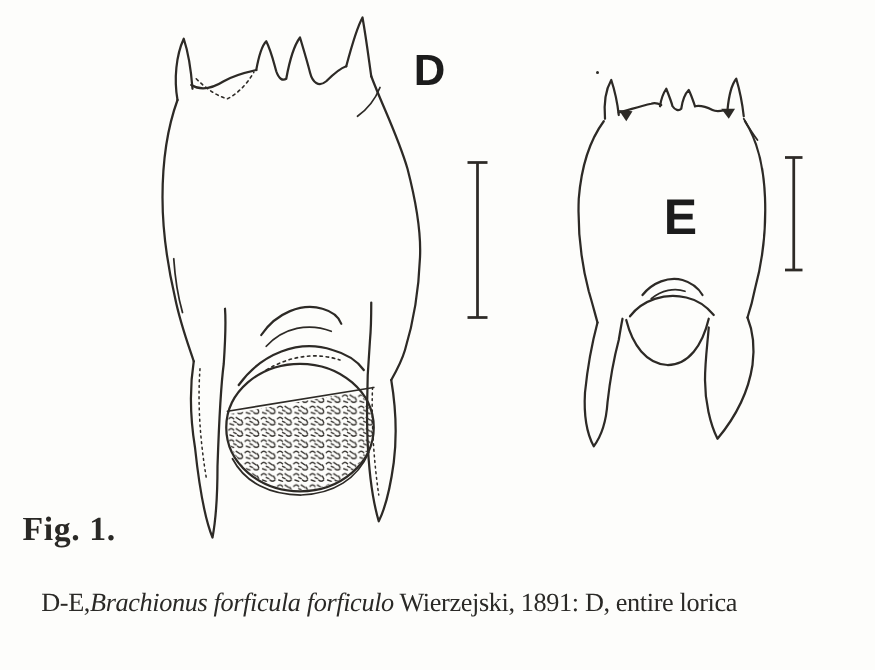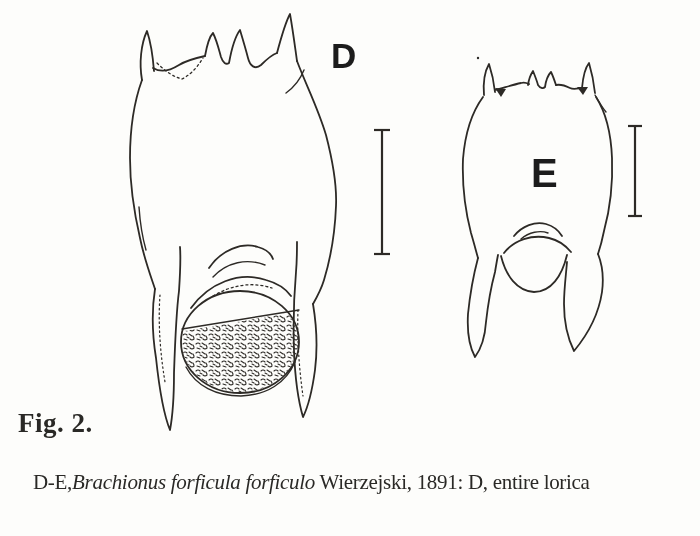--- a/index.html
+++ b/index.html
@@ -125,19 +125,19 @@
     <g>
       <path class="scalebar" d="M635,126 V216"></path>
       <path class="scalebar" d="M628,126 H642"></path>
       <path class="scalebar" d="M628,216 H642"></path>
     </g>
 
     <text class="panel-letter" x="331" y="68" font-size="35">D</text>
     <text class="panel-letter" x="531" y="187" font-size="40">E</text>
   </svg>
 
-  <div class="fig-number">Fig. 2.</div>
+  <div class="fig-number">Fig. 1.</div>
 
   <p class="caption">
     <span class="cap-line"><span>D-E,</span><i>Brachionus forficula forficulo</i><span> Wierzejski, 1891: D, entire lorica</span></span>
   </p>
 
 </div>
 
 </body></html>

